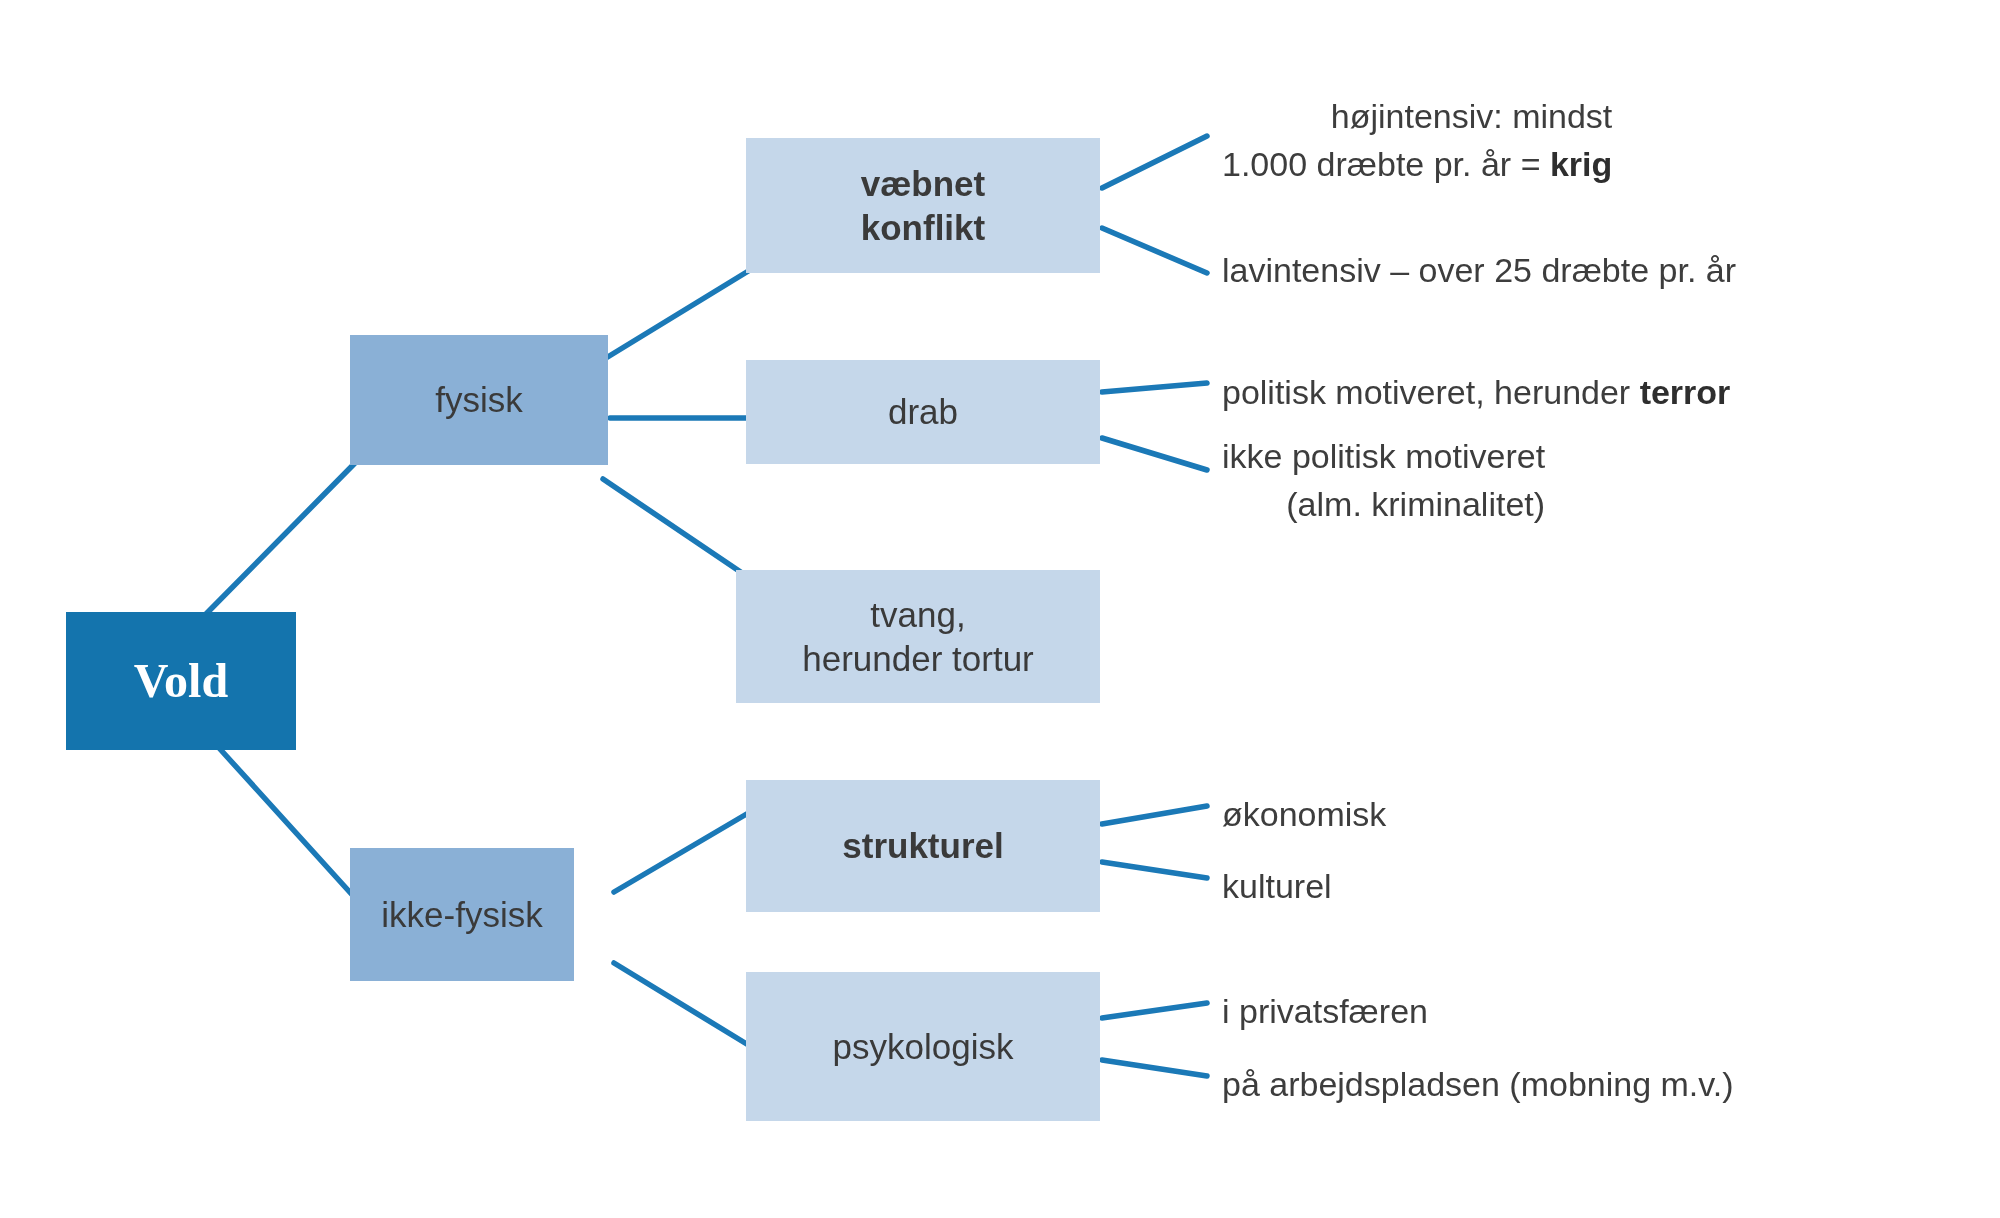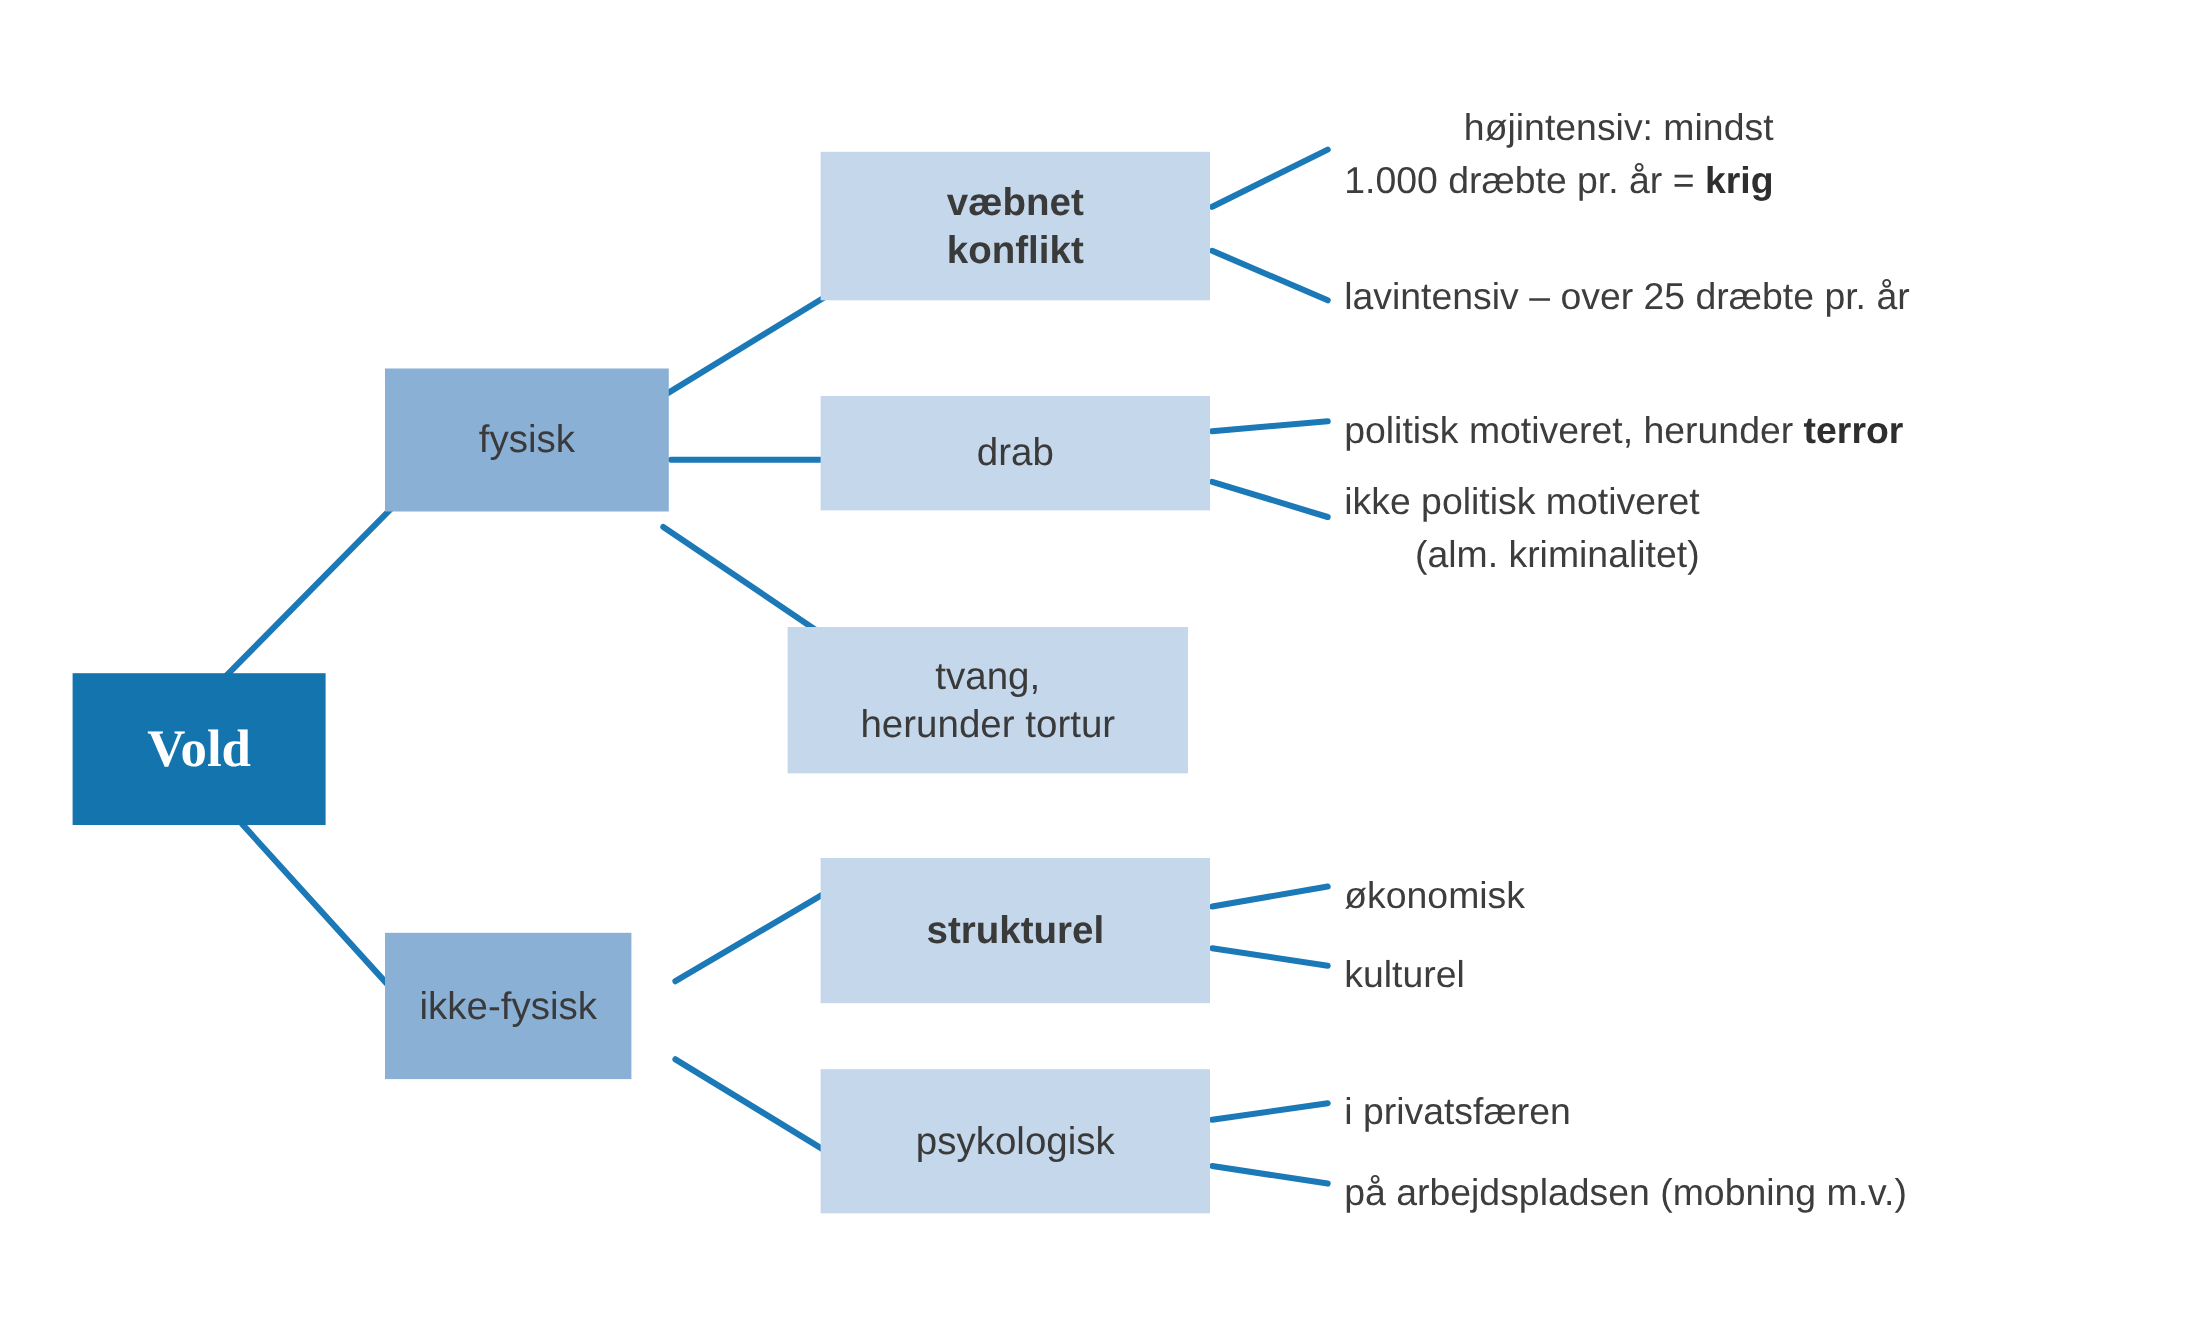--- a/index.html
+++ b/index.html
@@ -54,23 +54,23 @@
   }
   .node.branch { background: var(--branch-box, #8ab0d6); }
   .node.leaf   { background: var(--leaf-box, #c5d7ea); }
   .node.bold   { font-weight: bold; }
 
   .node-vold        { left: 66px;  top: 612px; width: 230px; height: 138px; }
   .node-fysisk      { left: 350px; top: 335px; width: 258px; height: 130px; }
   .node-ikke-fysisk { left: 350px; top: 848px; width: 224px; height: 133px; }
   .node-vaebnet     { left: 746px; top: 138px; width: 354px; height: 135px; }
   .node-drab        { left: 746px; top: 360px; width: 354px; height: 104px; }
-  .node-tvang       { left: 716px; top: 570px; width: 364px; height: 133px; }
+  .node-tvang       { left: 736px; top: 570px; width: 364px; height: 133px; }
   .node-strukturel  { left: 746px; top: 780px; width: 354px; height: 132px; }
-  .node-psykologisk { left: 746px; top: 972px; width: 354px; height: 131px; }
+  .node-psykologisk { left: 746px; top: 972px; width: 354px; height: 149px; }
 
   .annotation {
     position: absolute;
     left: 1222px;
     color: var(--annotation-text, #3d3d3d);
     font-size: 34px;
     line-height: 48px;
     white-space: nowrap;
     text-align: right;
   }

